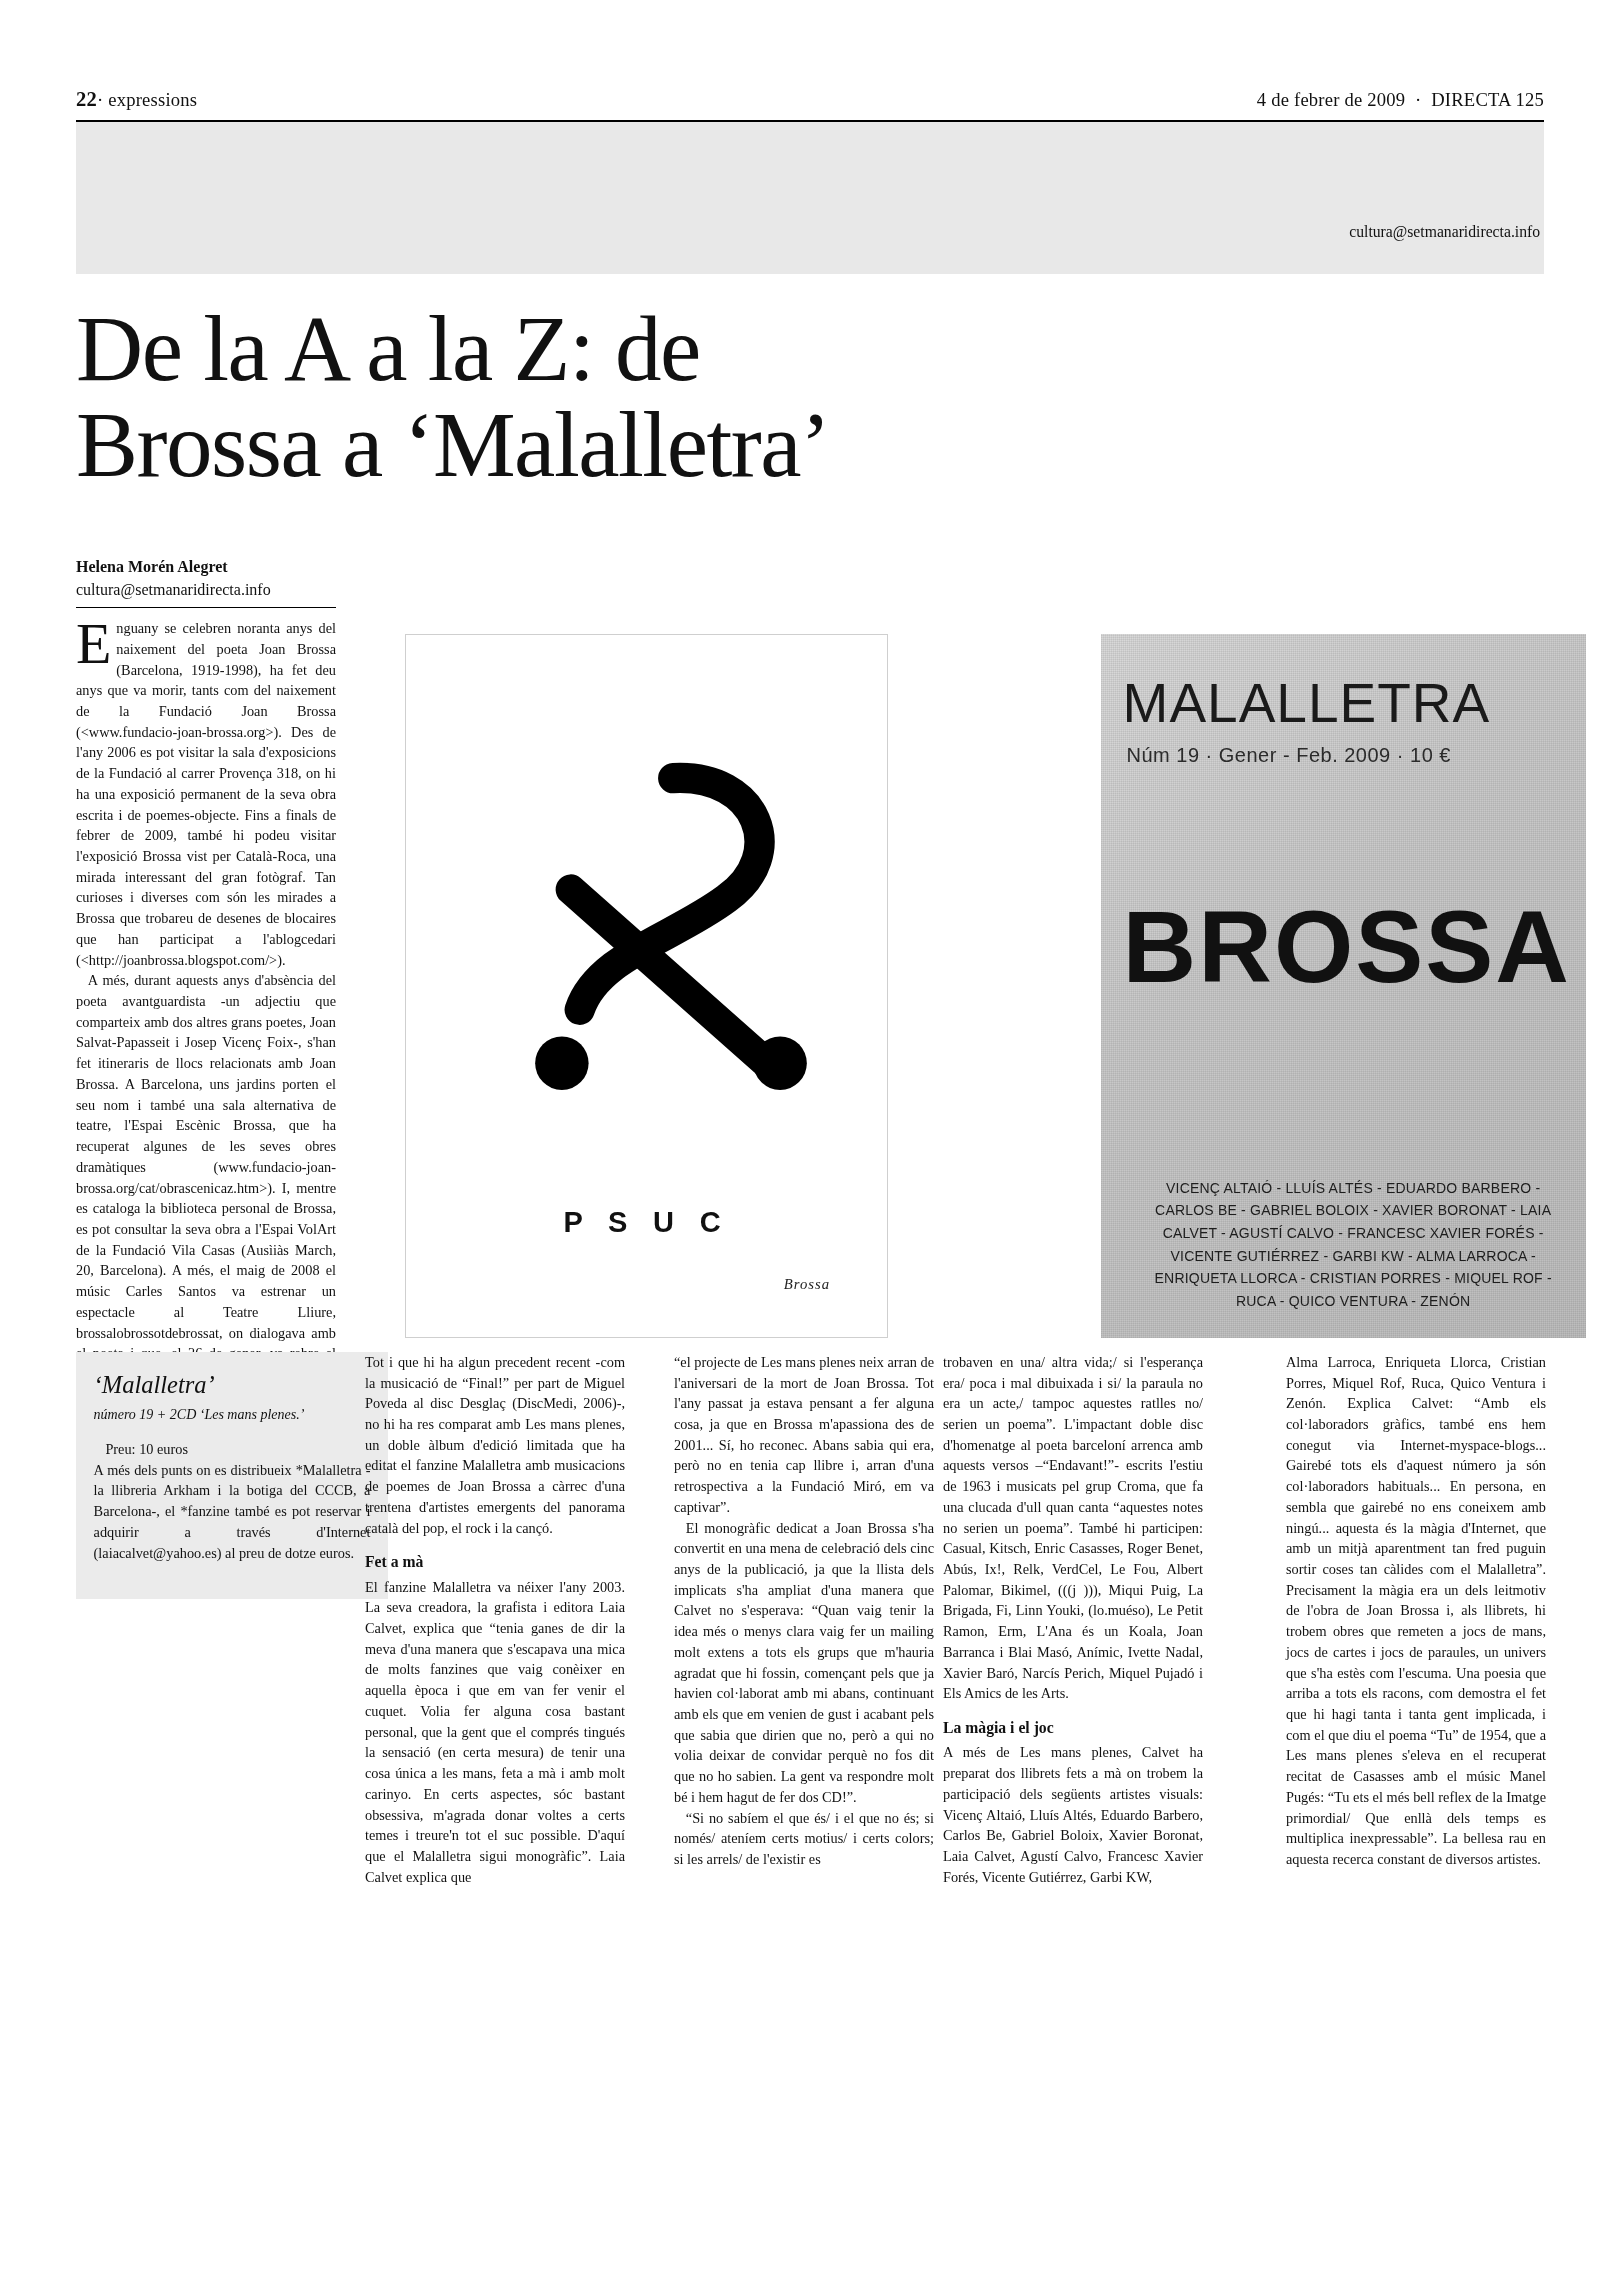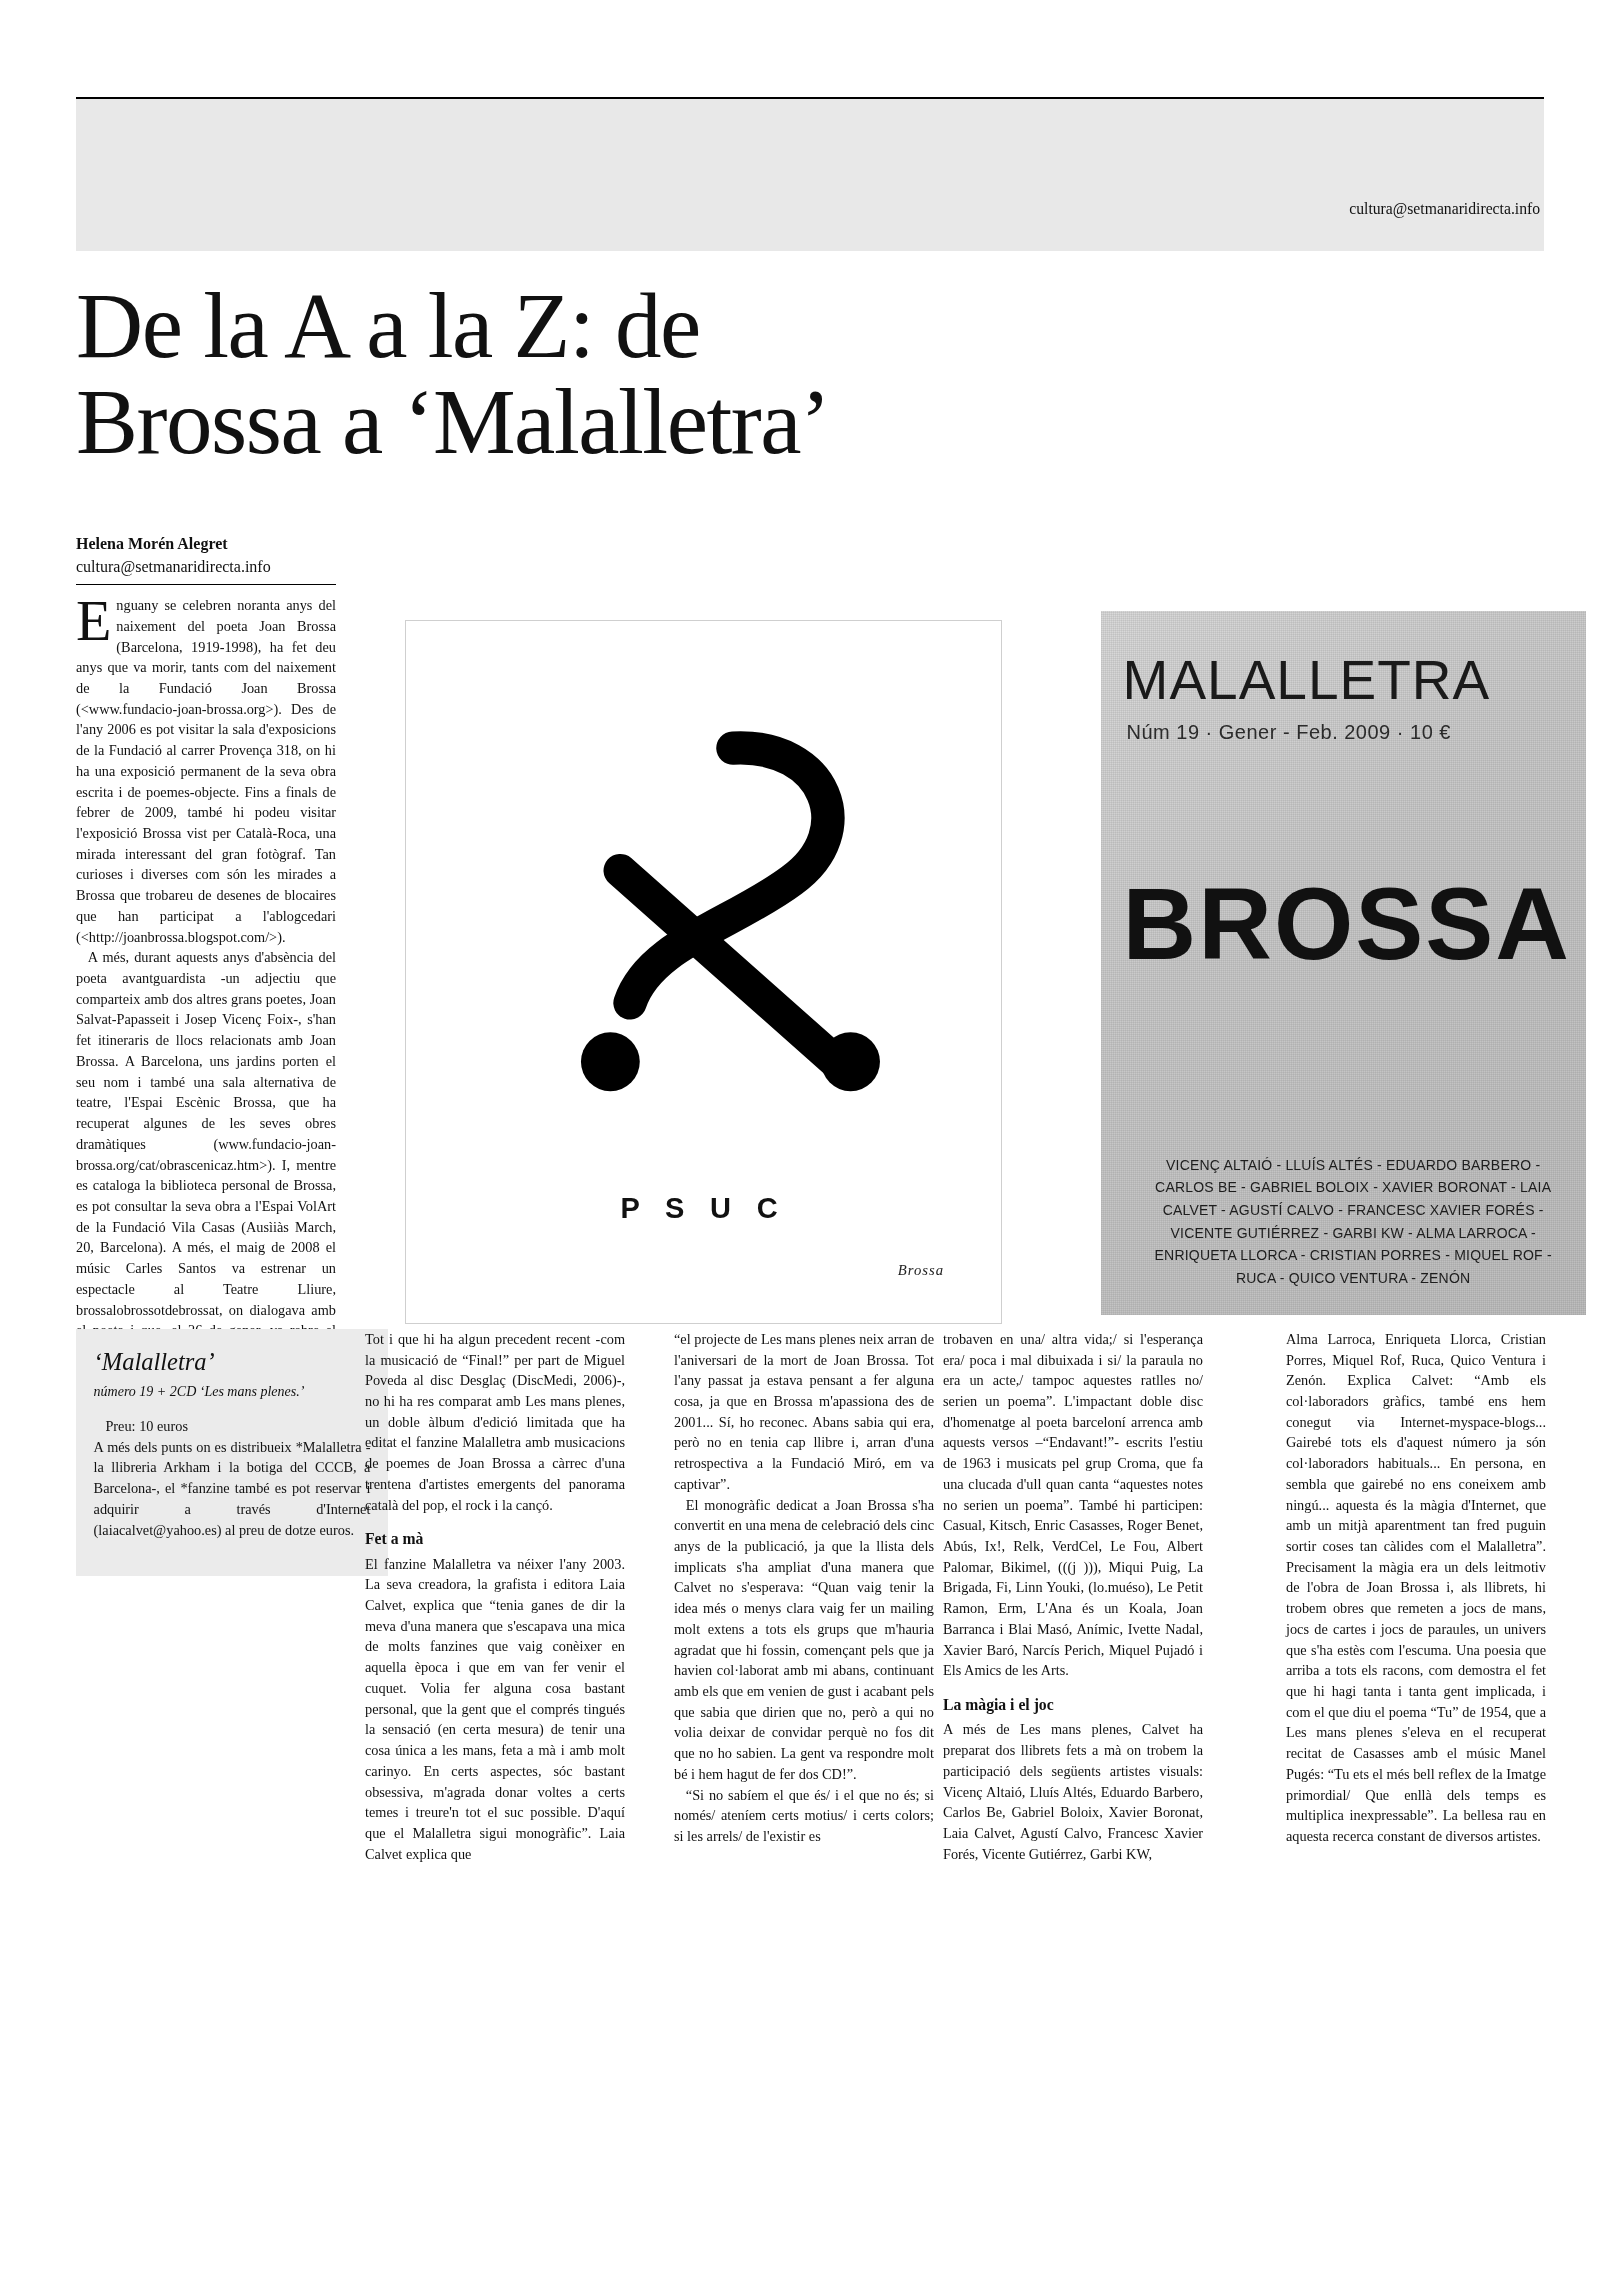--- a/index.html
+++ b/index.html
@@ -120,22 +120,22 @@
     float: left;
     font-size: 58px;
     line-height: 44px;
     padding: 3.9px 4.9px 0 0;
     font-family: "Liberation Serif", serif;
   }
 
   .fig-psuc {
     position: absolute;
     left: 289px;
-    top: 9px;
-    width: 597px;
+    top: 0;
+    width: 483px;
     height: 704px;
     border: 1px solid #cfcfcf;
     background: #fff;
     box-sizing: border-box;
   }
   .psuc-art {
     position: absolute;
     left: 0; top: 29px;
     width: 100%;
     height: 549px;
@@ -263,20 +263,28 @@
     font-style: italic;
     margin-bottom: 13.7px;
   }
   .infobox p { margin: 0 0 16px 0; }
 </style>
 </head>
 <body>
 
 <div class="page">
 
+  <div class="runhead">
+    <div class="left">
+      <b>22</b><span>·</span> <span>expressions</span>
+    </div>
+    <div class="right">
+      <span>4 de febrer de 2009</span><span class="sep">·</span><span>DIRECTA 125</span>
+    </div>
+  </div>
   <div class="rule-top"></div>
 
   <div class="masthead">
     <div class="email">cultura@setmanaridirecta.info</div>
   </div>
 
   <h1 class="headline">
     <span>De la A a la Z: de</span><br>
     <span>Brossa a ‘Malalletra’</span>
   </h1>

